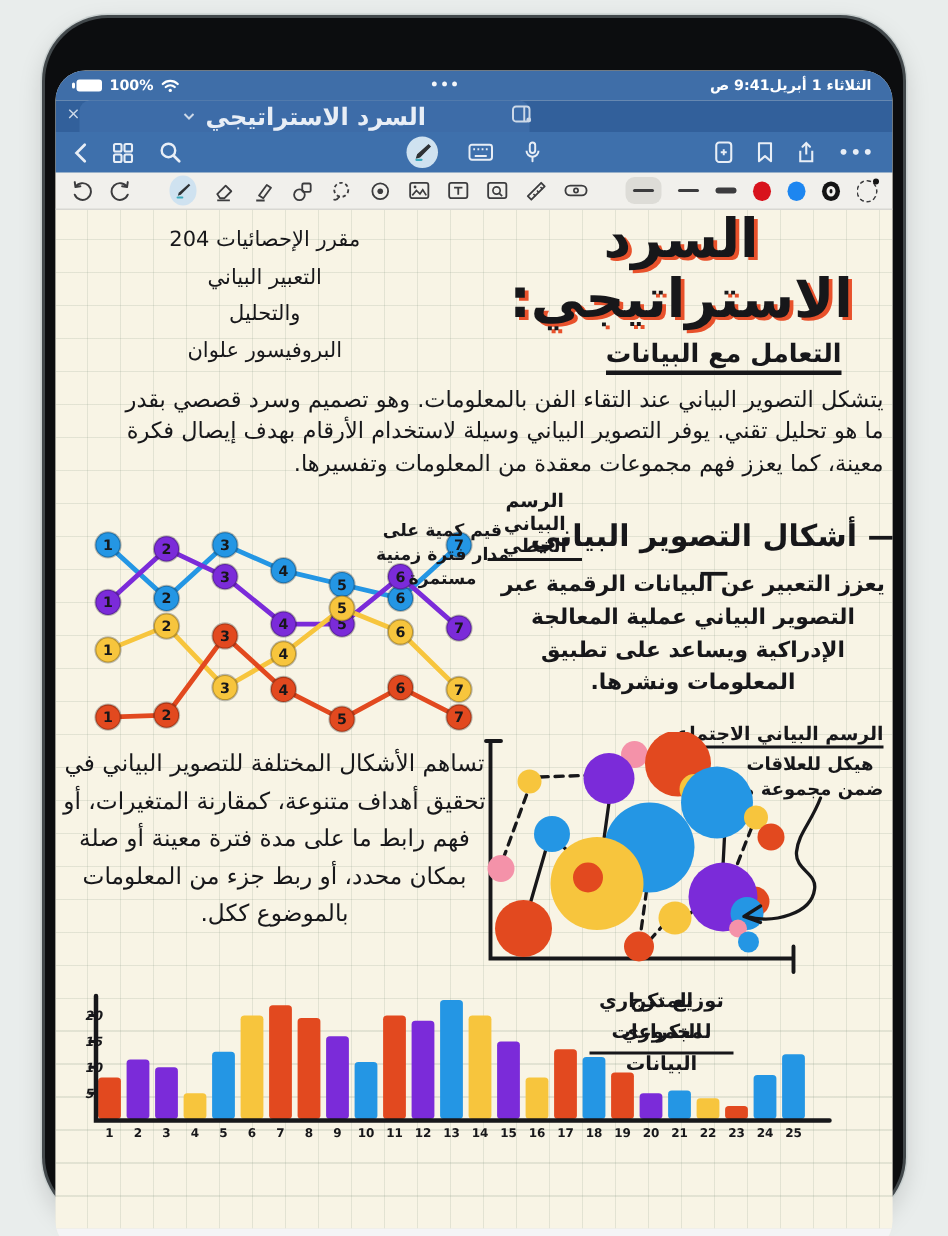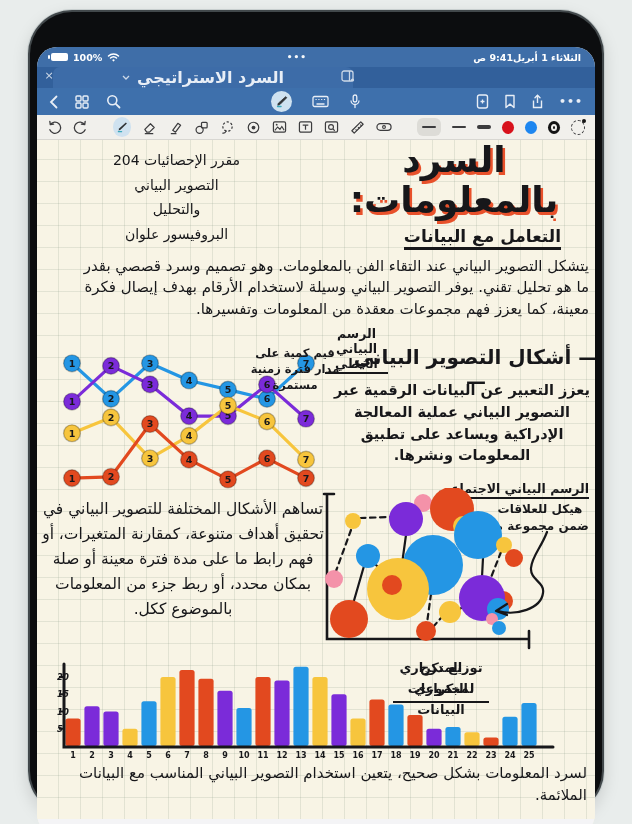--- a/index.html
+++ b/index.html
@@ -281,28 +281,28 @@
       <span class="dot btn" style="background:#d8121c;"></span>
       <span class="dot btn" style="background:#1d86f0;"></span>
       <span class="dot sel btn" style="background:#141414;"></span>
       <span class="wheel btn"></span>
     </div>
 
     <div class="canvas">
 
       <div class="course-info">
         <span>مقرر الإحصائيات 204</span>
-        <span>التصوير البياني</span>
+        <span>التعبير البياني</span>
         <span>والتحليل</span>
         <span>البروفيسور علوان</span>
       </div>
 
       <div class="main-title">
         <span>السرد</span>
-        <span>بالمعلومات:</span>
+        <span>الاستراتيجي:</span>
       </div>
       <div class="subtitle">التعامل مع البيانات</div>
 
       <div class="intro">يتشكل التصوير البياني عند التقاء الفن بالمعلومات. وهو تصميم وسرد قصصي بقدر ما هو تحليل تقني. يوفر التصوير البياني وسيلة لاستخدام الأرقام بهدف إيصال فكرة معينة، كما يعزز فهم مجموعات معقدة من المعلومات وتفسيرها.</div>
 
       <div class="line-label">
           <b>الرسم البياني الخطي</b>
         </div>
       <div class="line-caption">قيم كمية على مدار فترة زمنية مستمرة</div>
       <svg id="line-chart" viewBox="0 0 274 146">
@@ -473,21 +473,20 @@
           <line x1="8" y1="74.75" x2="13" y2="74.75" stroke="#17171a" stroke-width="2"></line>
           <text x="6" y="77.75" text-anchor="end" font-size="8.5" font-weight="bold" font-style="italic" fill="#17171a">5</text>
           <line x1="8" y1="57.5" x2="13" y2="57.5" stroke="#17171a" stroke-width="2"></line>
           <text x="6" y="60.5" text-anchor="end" font-size="8.5" font-weight="bold" font-style="italic" fill="#17171a">10</text>
           <line x1="8" y1="40.25" x2="13" y2="40.25" stroke="#17171a" stroke-width="2"></line>
           <text x="6" y="43.25" text-anchor="end" font-size="8.5" font-weight="bold" font-style="italic" fill="#17171a">15</text>
           <line x1="8" y1="23" x2="13" y2="23" stroke="#17171a" stroke-width="2"></line>
           <text x="6" y="26" text-anchor="end" font-size="8.5" font-weight="bold" font-style="italic" fill="#17171a">20</text>
         </svg>
 
-      <div class="footer-text">لسرد المعلومات بشكل صحيح، يتعين استخدام التصوير البياني المناسب مع البيانات الملائمة.</div>
     </div>
 
     <div class="bottom-strip">
       <div class="home-indicator"></div>
     </div>
 
   </div>
 </div>
 
 </body></html>

